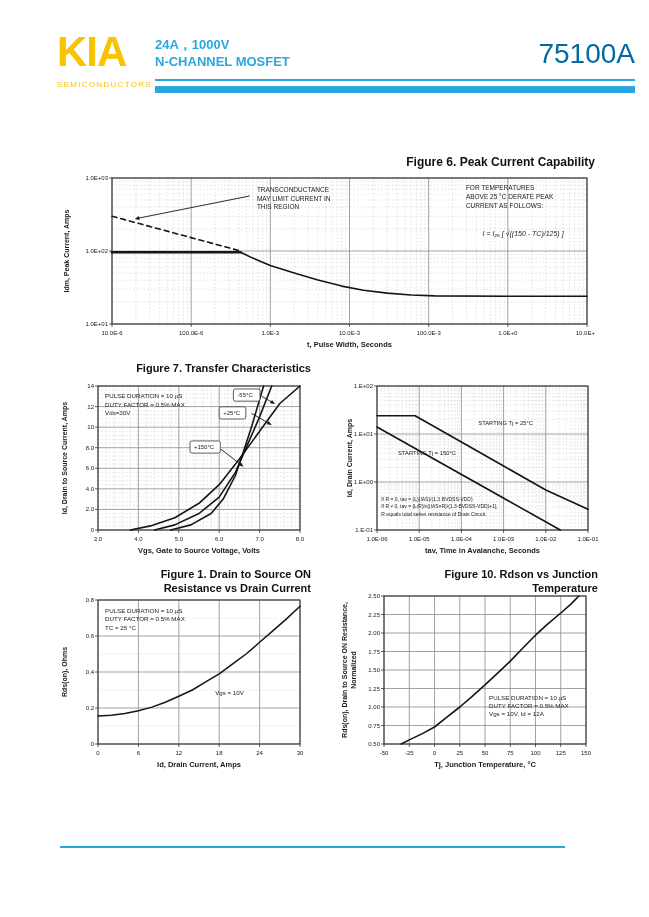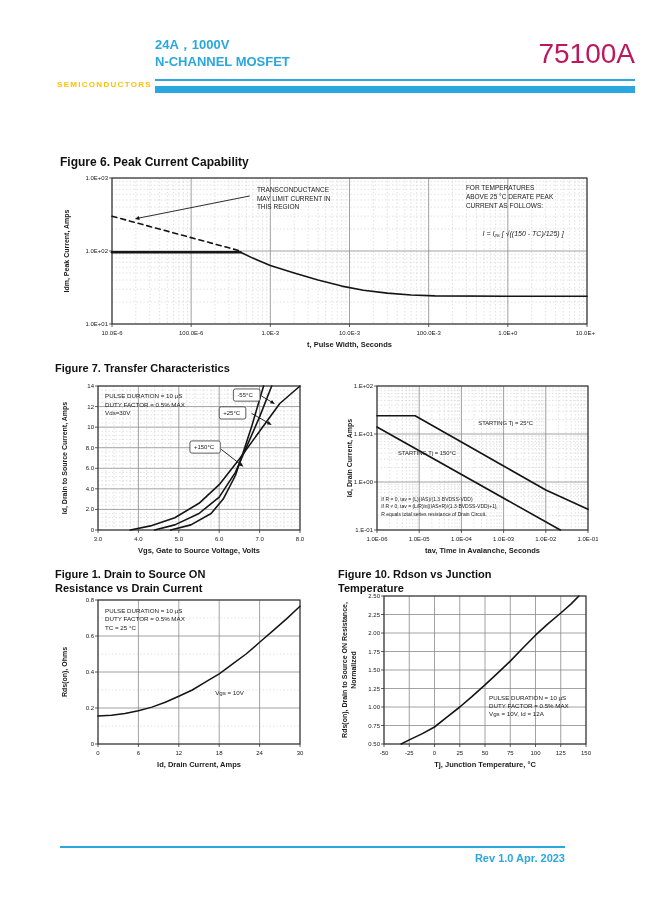--- a/index.html
+++ b/index.html
@@ -1,26 +1,26 @@
 <!DOCTYPE html>
 <html><head>
 <meta charset="utf-8">
 <style>
   html,body{margin:0;padding:0;background:#ffffff;}
   .page{position:relative;width:649px;height:917px;background:#fff;
         font-family:"Liberation Sans","DejaVu Sans",sans-serif;overflow:hidden;color:#111;}
   
   #logo{position:absolute;left:57px;top:28px;font-size:42px;font-weight:bold;color:#F8C301;letter-spacing:-1px;}
-  #logoSub{position:absolute;left:57px;top:80px;font-size:8px;font-weight:bold;letter-spacing:1.3px;color:#F8C301;}
+  #logoSub{position:absolute;left:57px;top:80px;font-size:8px;font-weight:normal;letter-spacing:1.3px;color:#F8C301;}
   #subT{position:absolute;left:155px;top:36px;font-size:13px;font-weight:bold;color:#2AA7DF;line-height:17px;}
-  #partNo{position:absolute;right:14px;top:38px;font-size:28px;color:#be185d;}
+  #partNo{position:absolute;right:14px;top:38px;font-size:28px;color:#0369a1;}
   #ruleThin{position:absolute;left:155px;top:79px;width:480px;height:2px;background:#2AA7DF;}
   #ruleThick{position:absolute;left:155px;top:86px;width:480px;height:7px;background:#2AA7DF;}
   
-  .fig-title{position:absolute;text-align:left;font-weight:bold;color:#111;white-space:pre-line;line-height:1.25;}
+  .fig-title{position:absolute;text-align:right;font-weight:bold;color:#111;white-space:pre-line;line-height:1.25;}
   #t6{left:60px;top:155px;width:535px;font-size:12px;}
   #t7{left:55px;top:362px;width:256px;font-size:11px;}
   #t8{left:343px;top:357px;width:255px;font-size:11px;}
   #t9{left:55px;top:568px;width:256px;font-size:11px;}
   #t10{left:338px;top:568px;width:260px;font-size:11px;}
   
   .chart{position:absolute;}
   #c6{left:60px;top:170px;width:535px;height:192px;}
   #c7{left:58px;top:376px;width:250px;height:190px;}
   #c8{left:343px;top:376px;width:255px;height:190px;}
@@ -29,20 +29,21 @@
   .chart svg{display:block;font-family:"Liberation Sans","DejaVu Sans",sans-serif;}
   
   #footRule{position:absolute;left:60px;top:846px;width:505px;height:2px;background:#2AA7DF;}
   #pageNum{position:absolute;left:60px;top:852px;width:505px;text-align:center;font-size:11px;font-weight:bold;color:#2AA7DF;}
   #rev{position:absolute;left:60px;top:852px;width:505px;text-align:right;font-size:11px;font-weight:bold;color:#2AA7DF;}
 </style>
 </head>
 <body>
 
 <div class="page">
+  <div id="logo">KIA</div>
   <div id="logoSub">SEMICONDUCTORS</div>
   <div id="subT">
     <div>24A，1000V</div>
     <div>N-CHANNEL MOSFET</div>
   </div>
   <div id="partNo">75100A</div>
   <div id="ruleThin"></div>
   <div id="ruleThick"></div>
 
   <div id="t6" class="fig-title">Figure 6. Peak Current Capability</div>
@@ -571,14 +572,13 @@
         </g>
         <g>
           <text x="151.04000000000002" y="113.6" font-size="6.2" text-anchor="start" fill="#1a1a1a">PULSE DURATION = 10 µS</text>
           <text x="151.04000000000002" y="122" font-size="6.2" text-anchor="start" fill="#1a1a1a">DUTY FACTOR = 0.5% MAX</text>
           <text x="151.04000000000002" y="130.4" font-size="6.2" text-anchor="start" fill="#1a1a1a">Vgs = 10V, Id = 12A</text>
         </g>
       </svg>
     </div>
 
   <div id="footRule"></div>
-  <div id="rev">Rev 1.0 Apr. 2023</div>
 </div>
 
 </body></html>

